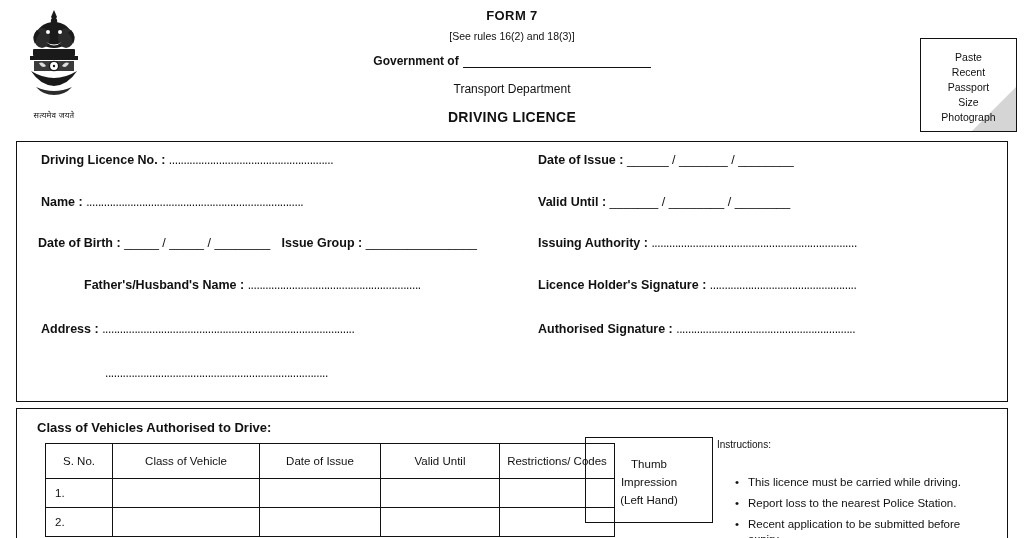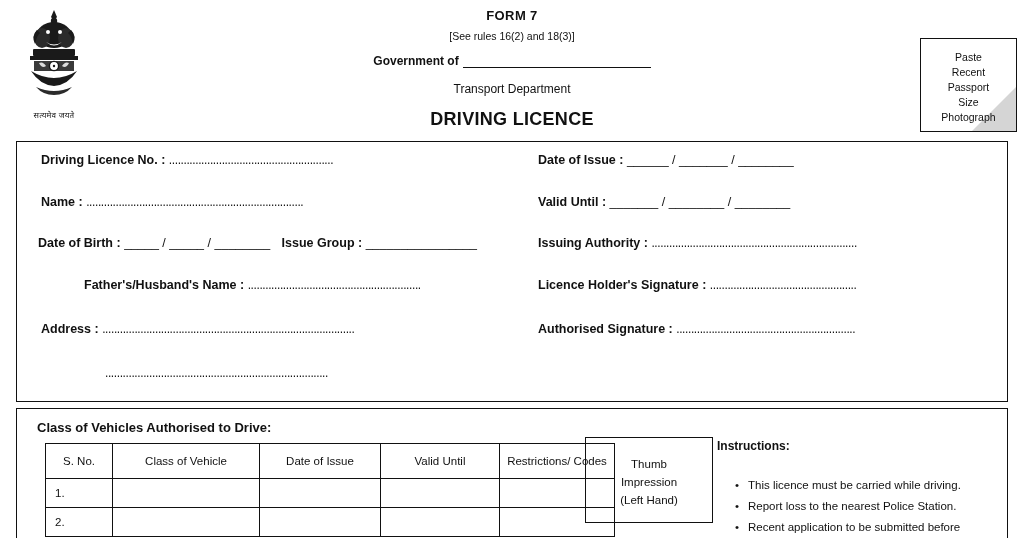--- a/index.html
+++ b/index.html
@@ -66,21 +66,21 @@
     border-bottom: 1.3px solid #111;
     height: 11px;
     vertical-align: bottom;
     margin-left: 4px;
   }
   .header .dept {
     font-size: 12px;
     margin-top: 14px;
   }
   .header .title {
-    font-size: 18px;
+    font-size: 14px;
     font-weight: bold;
     margin-top: 13px;
     letter-spacing: 0.3px;
   }
 
   
   .photo-box {
     position: absolute;
     right: 7px;
     top: 38px;
@@ -196,22 +196,22 @@
   }
 
   .instructions {
     position: absolute;
     left: 700px;
     top: 30px;
     width: 280px;
     font-size: 11.5px;
   }
   .instructions .ititle {
-    font-weight: bold;
-    font-size: 12px;
+    font-weight: normal;
+    font-size: 10px;
     margin-bottom: 25px;
   }
   .instructions ul {
     margin: 16px;
     padding-left: 15px;
     list-style: none;
   }
   .instructions li {
     position: relative;
     margin-bottom: 6px;

